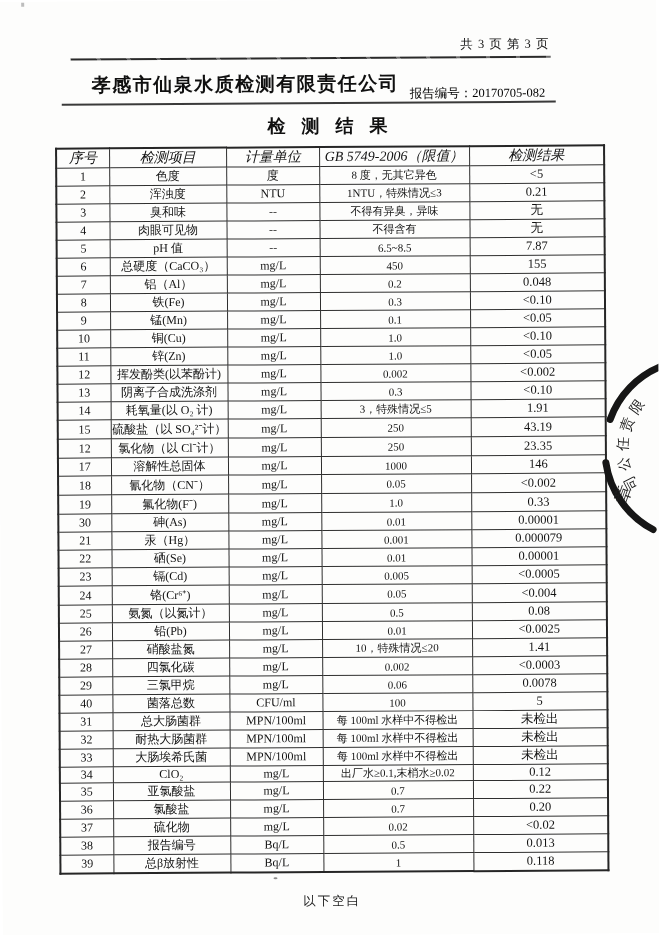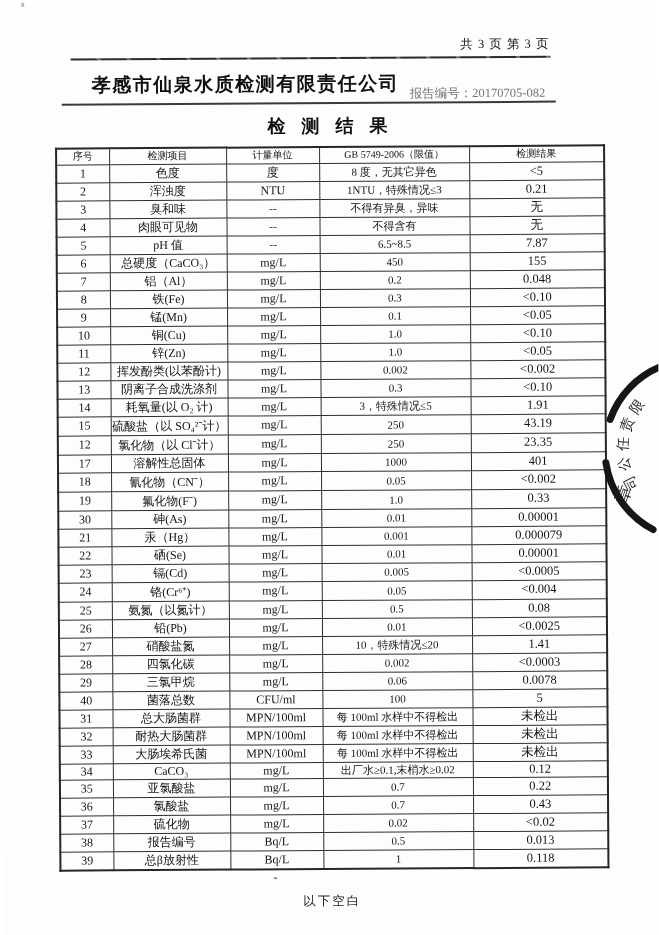--- a/index.html
+++ b/index.html
@@ -36,21 +36,21 @@
     font-family: "Liberation Sans", sans-serif;
     font-weight: bold;
     font-size: 19px;
     letter-spacing: 1.5px;
     color: #101010;
   }
   .report-no {
     position: absolute;
     top: 86px; left: 412px;
     font-size: 12.5px;
-    color: #737373;
+    color: #000000;
   }
   .rule-under {
     position: absolute;
     top: 102px; left: 64px; width: 494px; height: 2px;
     background: #3a3a3a;
   }
   .doc-title {
     position: absolute;
     top: 114px; left: 0; width: 659px;
     text-align: center;
@@ -74,21 +74,21 @@
     text-align: center;
     vertical-align: middle;
     font-size: 12px;
     font-weight: normal;
     height: 16.1px;
     padding: 0 1px;
     overflow: hidden;
     white-space: nowrap;
     color: #131313;
   }
-  table.results th { font-size: 10px; }
+  table.results th { font-size: 14px; font-style: italic; }
   table.results td:nth-child(4) { font-size: 11px; }
   table.results td:nth-child(5) { font-size: 12.5px; }
   .footer-note {
     position: absolute;
     top: 893px; left: 0; width: 659px;
     text-align: center;
     font-size: 12.5px;
     letter-spacing: 2px;
     color: #1c1c1c;
   }
@@ -250,21 +250,21 @@
           <td>氯化物（以 Cl⁻计）</td>
           <td>mg/L</td>
           <td>250</td>
           <td>23.35</td>
         </tr>
         <tr>
           <td>17</td>
           <td>溶解性总固体</td>
           <td>mg/L</td>
           <td>1000</td>
-          <td>401</td>
+          <td>146</td>
         </tr>
         <tr>
           <td>18</td>
           <td>氰化物（CN⁻）</td>
           <td>mg/L</td>
           <td>0.05</td>
           <td>&lt;0.002</td>
         </tr>
         <tr>
           <td>19</td>
@@ -366,38 +366,38 @@
         </tr>
         <tr>
           <td>33</td>
           <td>大肠埃希氏菌</td>
           <td>MPN/100ml</td>
           <td>每 100ml 水样中不得检出</td>
           <td>未检出</td>
         </tr>
         <tr>
           <td>34</td>
-          <td>CaCO₃</td>
+          <td>ClO₂</td>
           <td>mg/L</td>
           <td>出厂水≥0.1,末梢水≥0.02</td>
           <td>0.12</td>
         </tr>
         <tr>
           <td>35</td>
           <td>亚氯酸盐</td>
           <td>mg/L</td>
           <td>0.7</td>
           <td>0.22</td>
         </tr>
         <tr>
           <td>36</td>
           <td>氯酸盐</td>
           <td>mg/L</td>
           <td>0.7</td>
-          <td>0.43</td>
+          <td>0.20</td>
         </tr>
         <tr>
           <td>37</td>
           <td>硫化物</td>
           <td>mg/L</td>
           <td>0.02</td>
           <td>&lt;0.02</td>
         </tr>
         <tr>
           <td>38</td>

